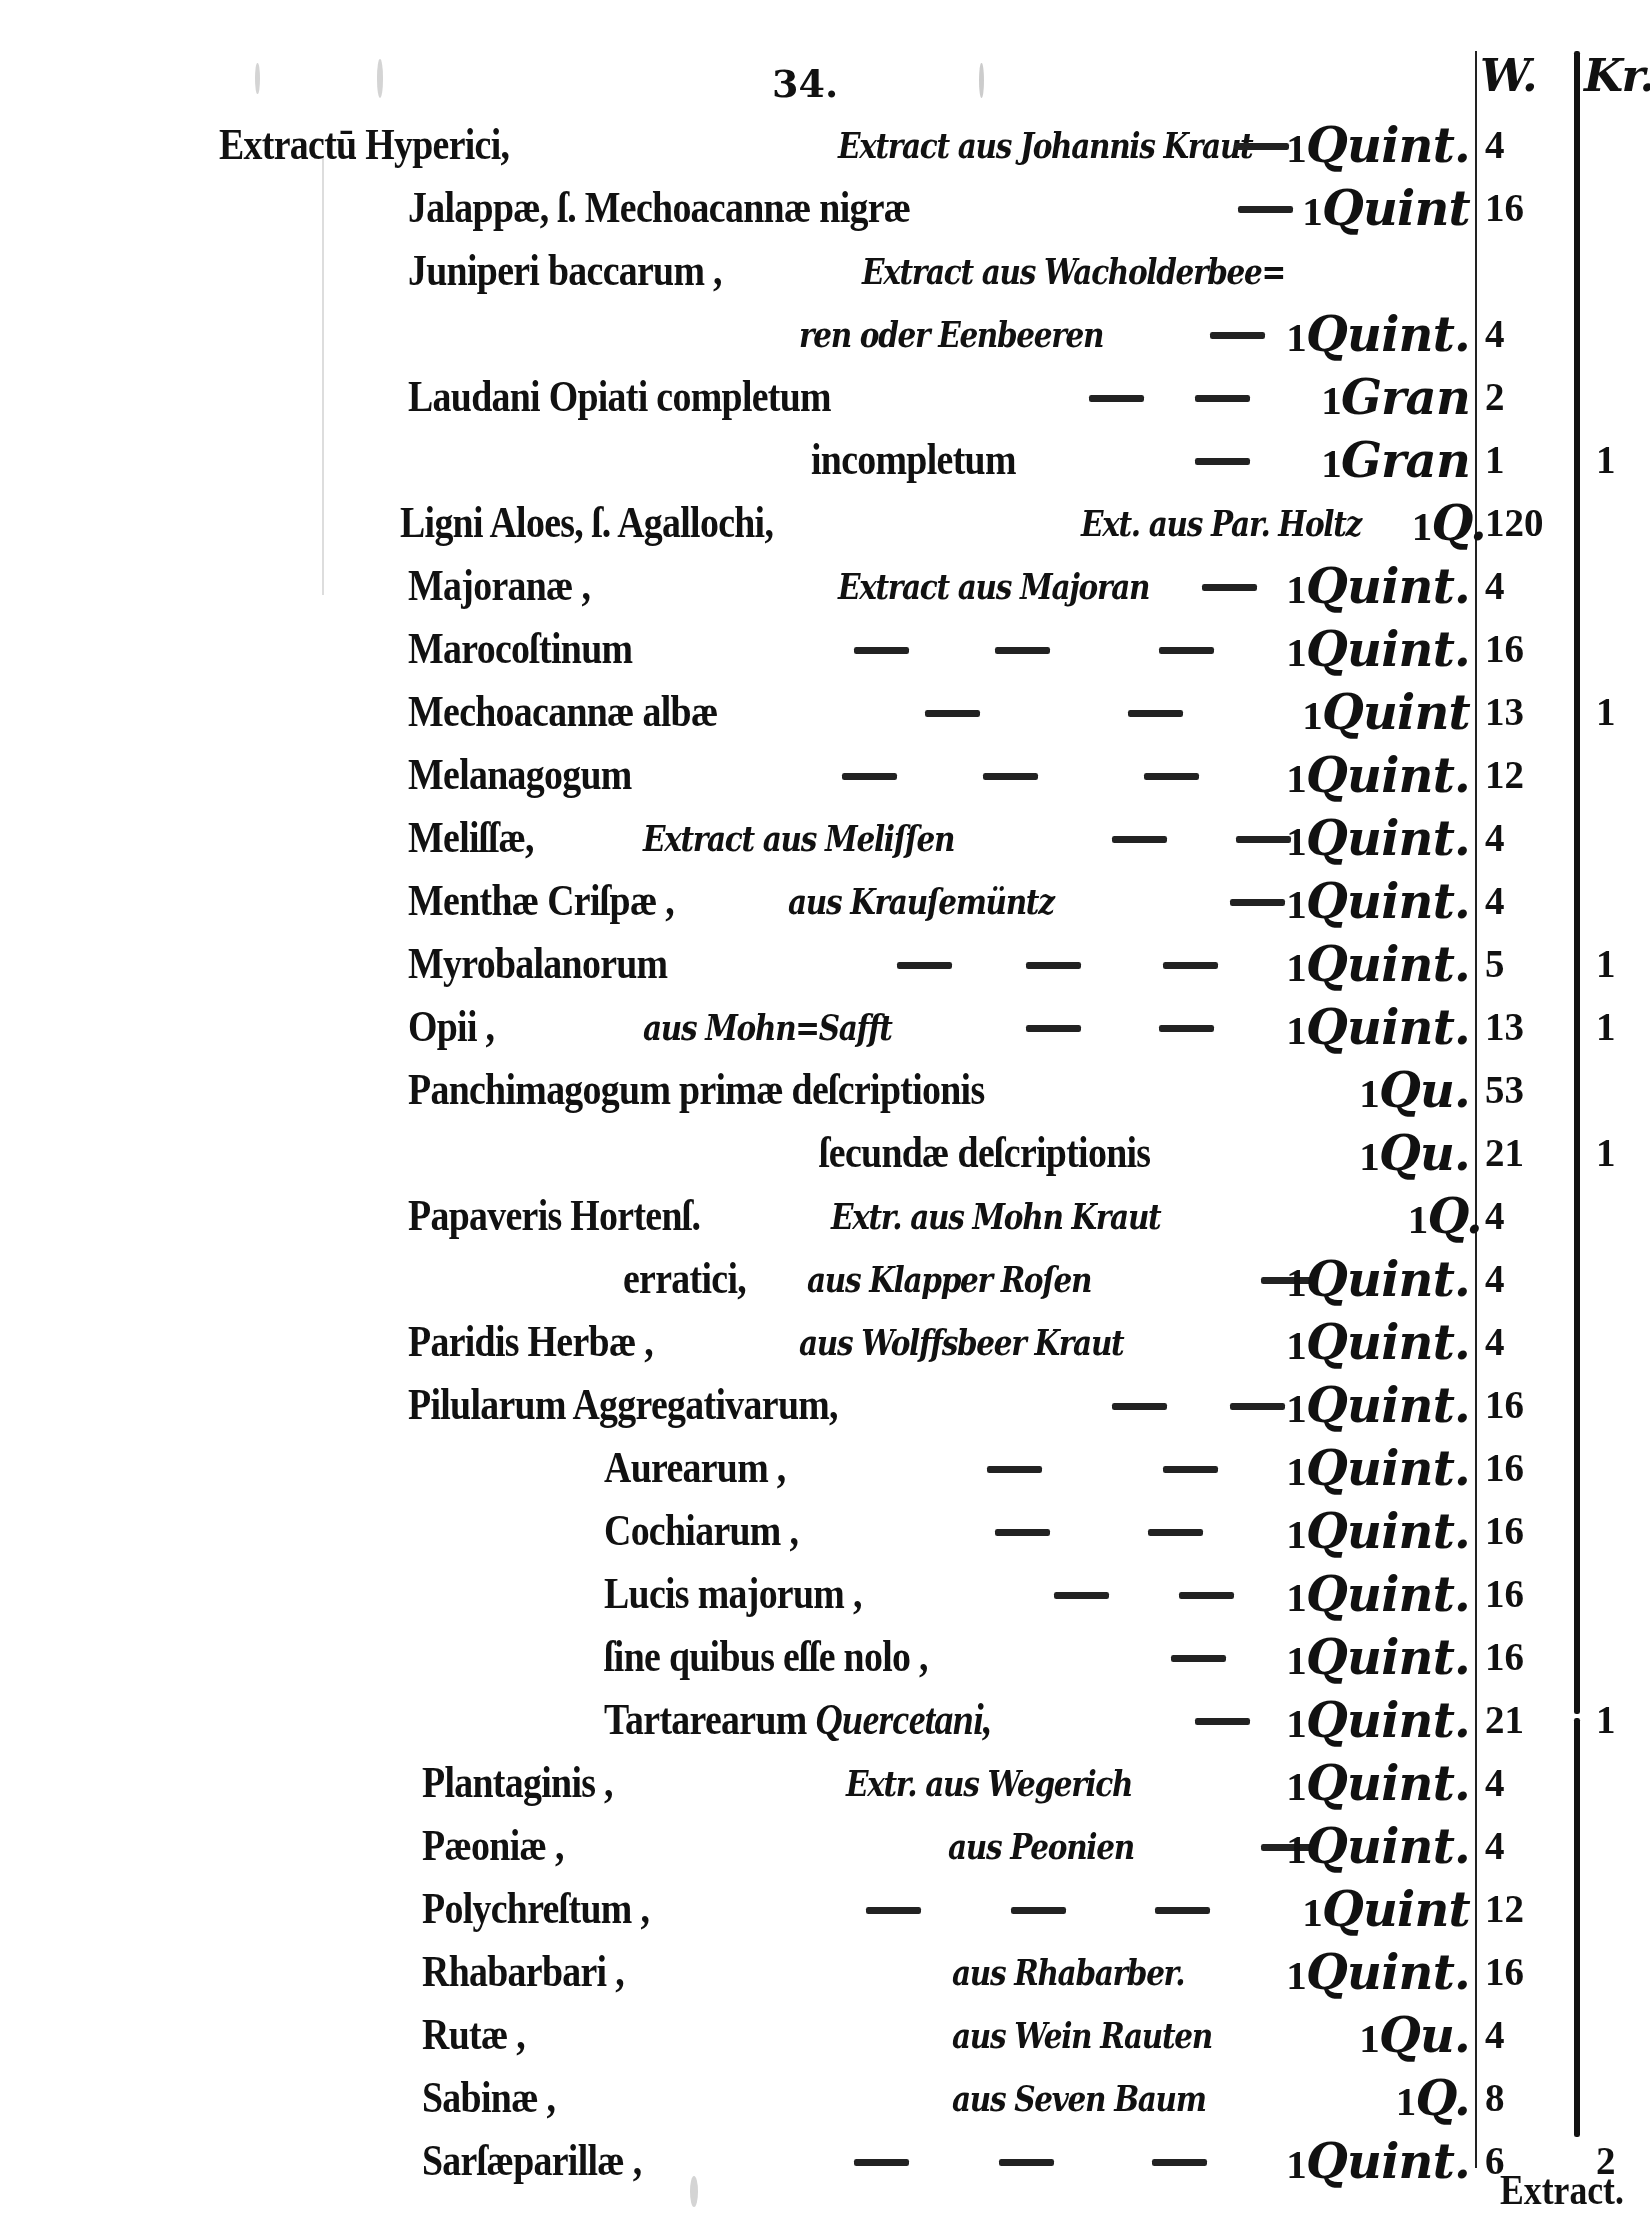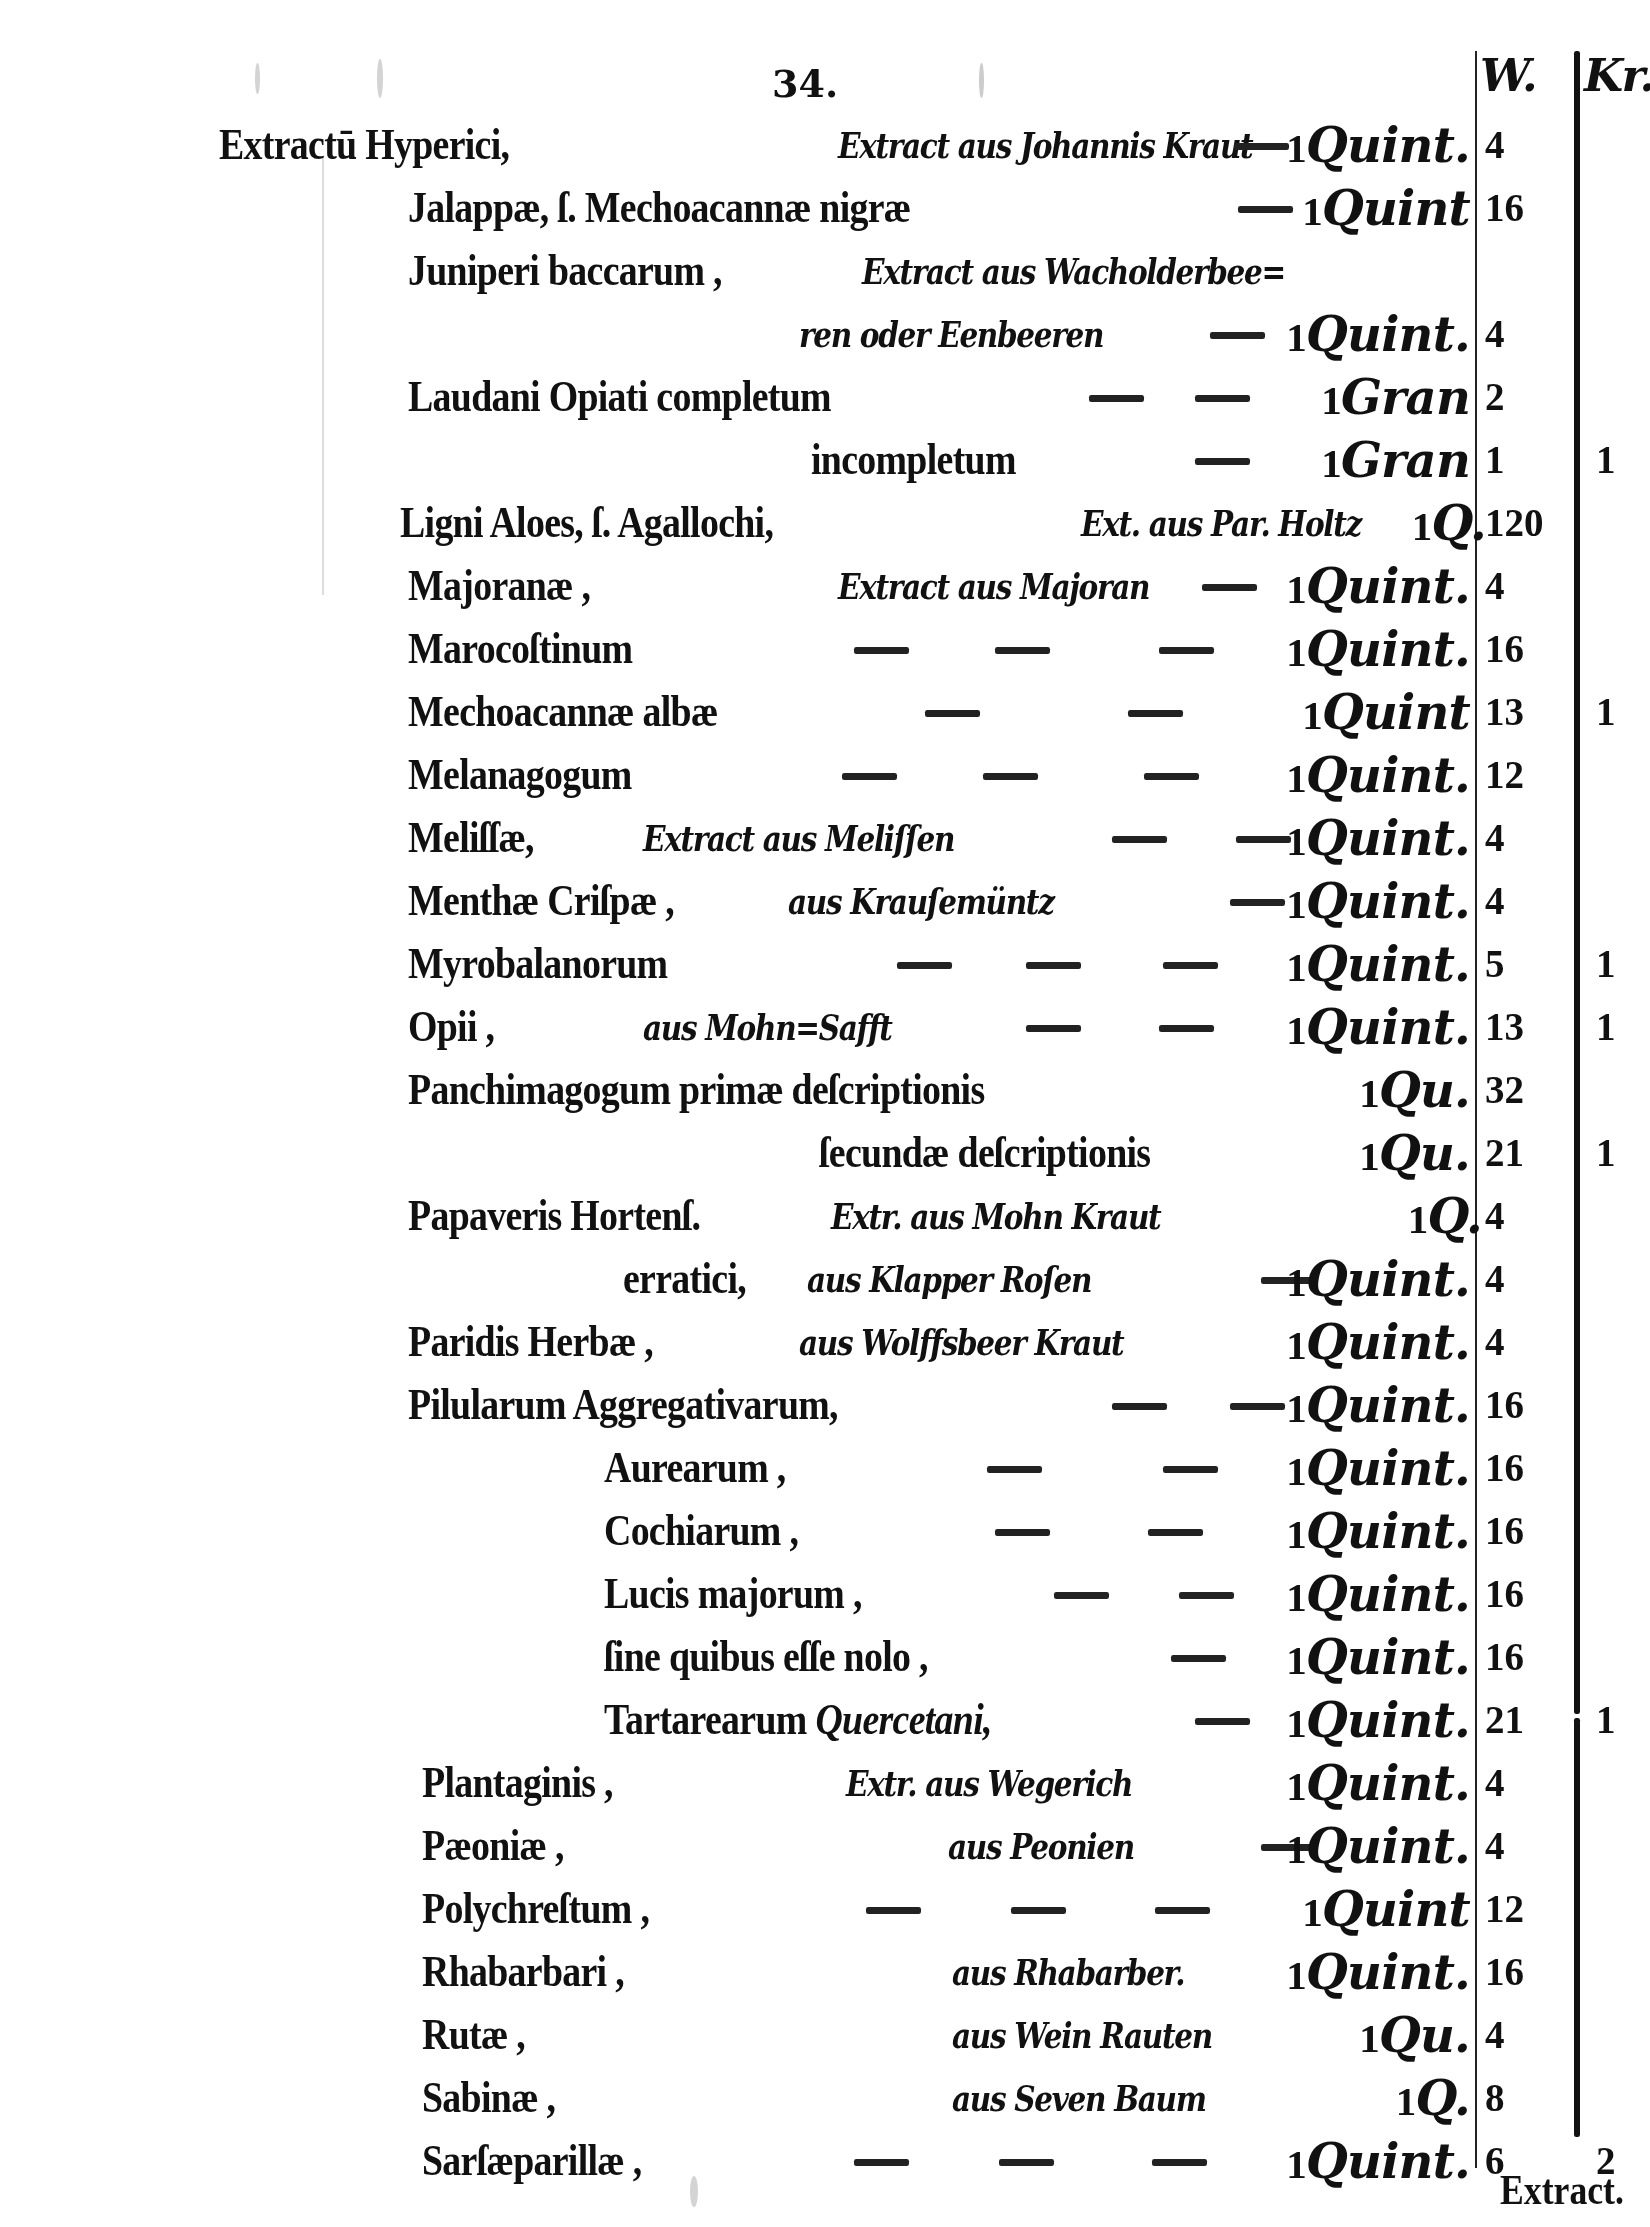--- a/index.html
+++ b/index.html
@@ -155,21 +155,21 @@
         <span class="ger" style="left: 595px;">aus Mohn=Safft</span>
         <span class="dash" style="left: 978px; width: 55px;"></span>
         <span class="dash" style="left: 1111px; width: 55px;"></span>
         <span class="qty"><span>1</span><span class="unit">Quint.</span></span>
         <span class="w">13</span>
         <span class="kr">1</span>
       </div>
       <div class="row" style="top: 1069px;">
         <span class="lat" style="left: 360px;">Panchimagogum primæ deſcriptionis</span>
         <span class="qty"><span>1</span><span class="unit">Qu.</span></span>
-        <span class="w">32</span>
+        <span class="w">53</span>
       </div>
       <div class="row" style="top: 1132px;">
         <span class="lat" style="left: 771px;">ſecundæ deſcriptionis</span>
         <span class="qty"><span>1</span><span class="unit">Qu.</span></span>
         <span class="w">21</span>
         <span class="kr">1</span>
       </div>
       <div class="row" style="top: 1195px; padding-left: 12px;">
         <span class="lat" style="left: 360px;">Papaveris Hortenſ.</span>
         <span class="ger" style="left: 783px;">Extr. aus Mohn Kraut</span>

